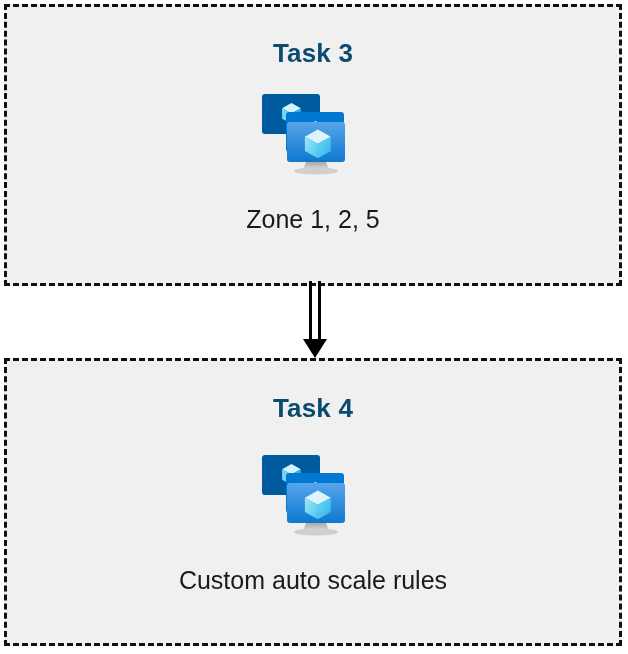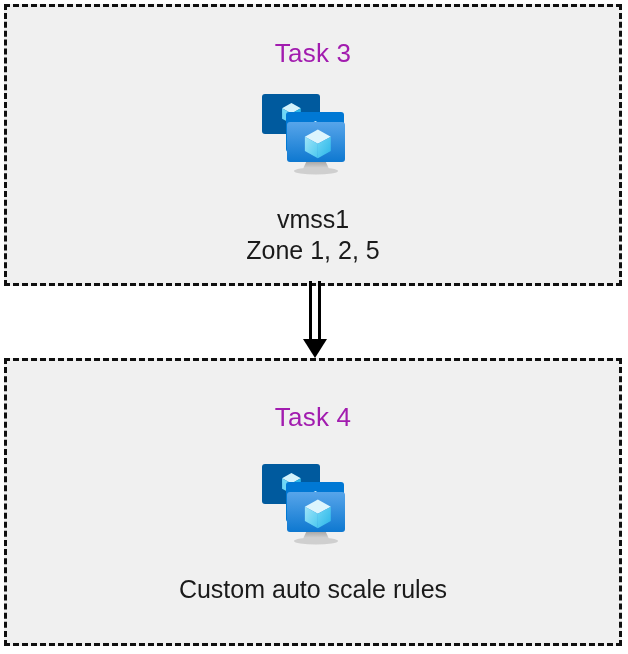--- a/index.html
+++ b/index.html
@@ -41,31 +41,31 @@
   }
 
   #box-task-4 {
     left: 4px;
     top: 358px;
     width: 618px;
     height: 288px;
   }
 
   .task-title {
-    color: #a21caf;
+    color: #0c4a6e;
     font-size: 26px;
     line-height: 30px;
-    font-weight: 400;
+    font-weight: 700;
     letter-spacing: 0.2px;
     text-align: center;
     white-space: nowrap;
   }
 
   #box-task-3 .task-title { margin-top: 31px; }
-  #box-task-4 .task-title { margin-top: 41px; }
+  #box-task-4 .task-title { margin-top: 32px; }
 
   .caption {
     color: #1a1a1a;
     font-size: 25px;
     line-height: 31px;
     font-weight: 400;
     text-align: center;
     white-space: nowrap;
   }
 
@@ -136,21 +136,20 @@
 
       <rect x="29" y="34" width="58" height="40" rx="3" fill="url(#g-front-a)"></rect>
       <g transform="translate(44,40) scale(0.72)">
         <polygon points="22,2 40,12 22,22 4,12" fill="#dcf5fd"></polygon>
         <polygon points="4,12 22,22 22,42 4,32" fill="url(#g-cube-l-a)"></polygon>
         <polygon points="40,12 22,22 22,42 40,32" fill="url(#g-cube-r-a)"></polygon>
       </g>
     </svg>
 
     <div class="caption-block">
-      <div class="caption">vmss1</div>
       <div class="caption">Zone 1, 2, 5</div>
     </div>
   </div>
 
   <svg class="connector" viewBox="0 0 40 78">
 
     <rect x="14" y="0" width="3" height="62" fill="#000000"></rect>
     <rect x="23" y="0" width="3" height="62" fill="#000000"></rect>
 
     <polygon points="8,58 32,58 20,77" fill="#000000"></polygon>

